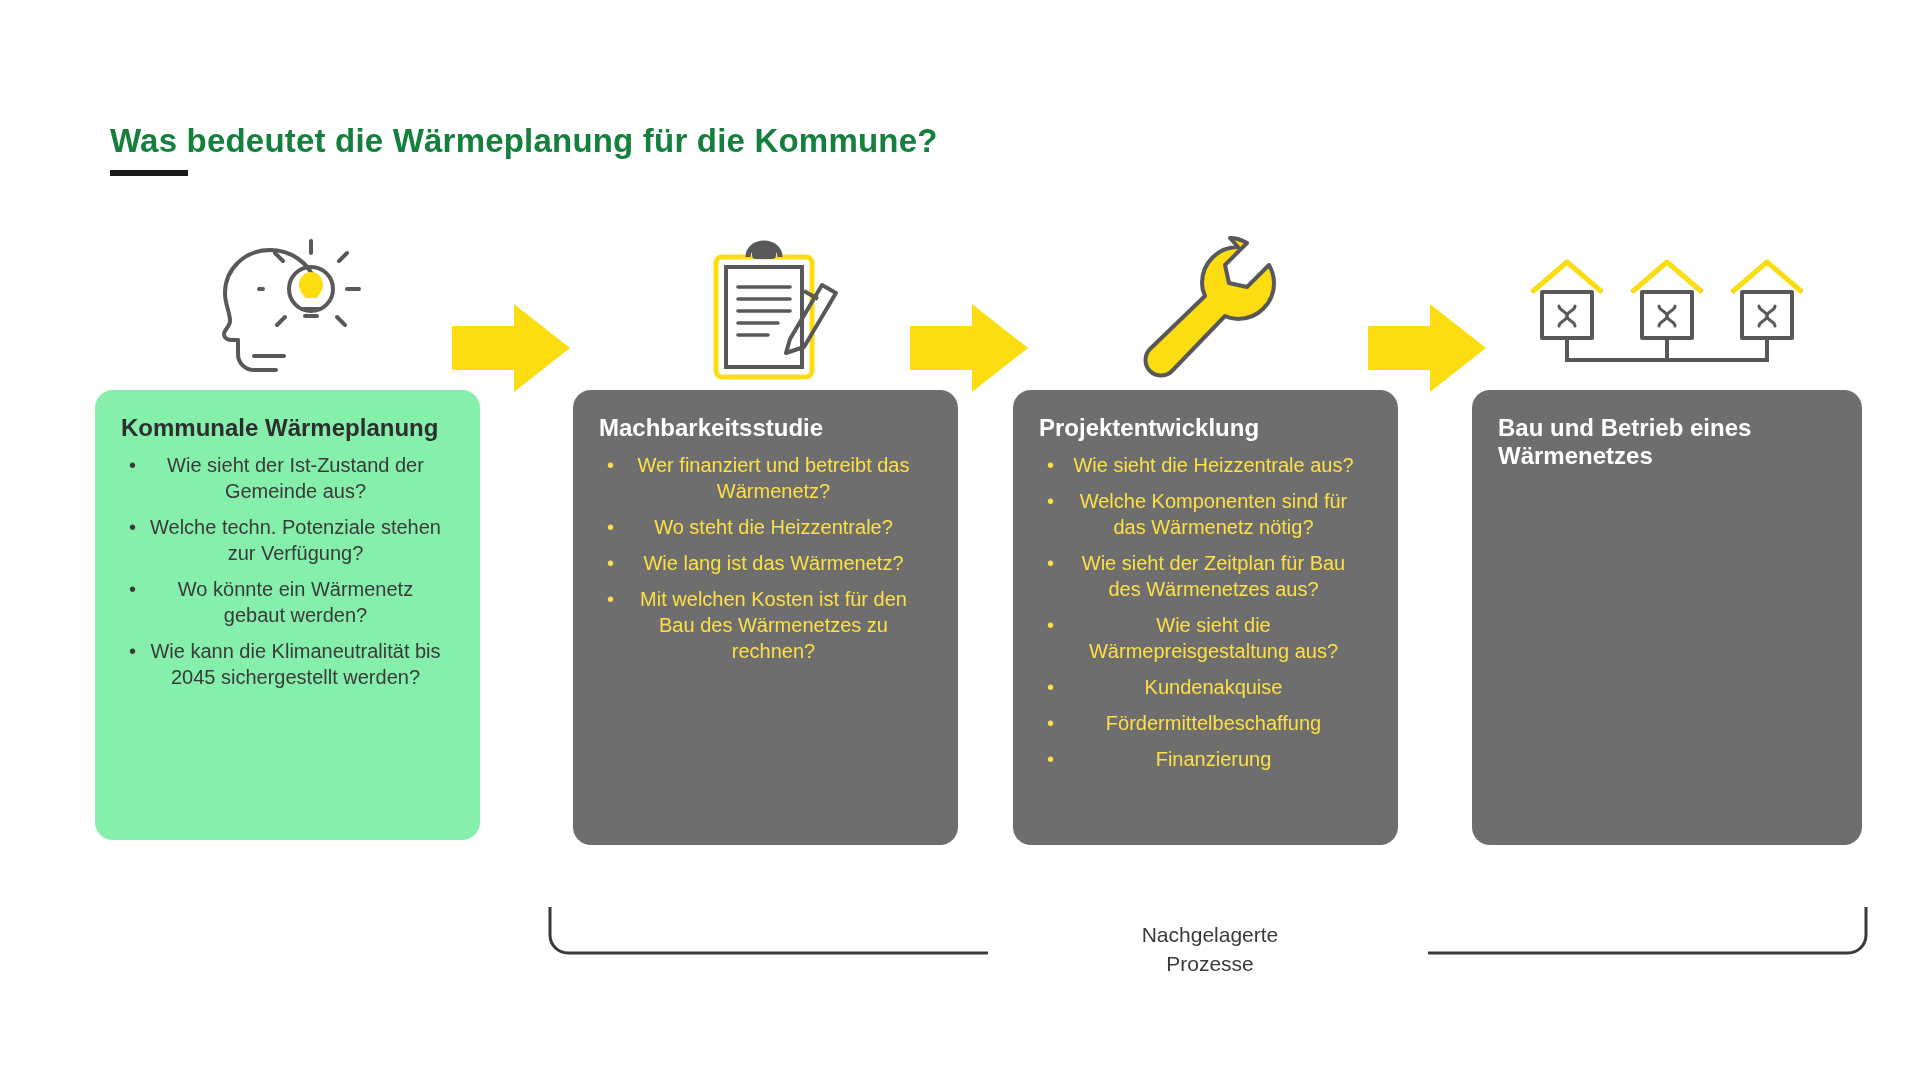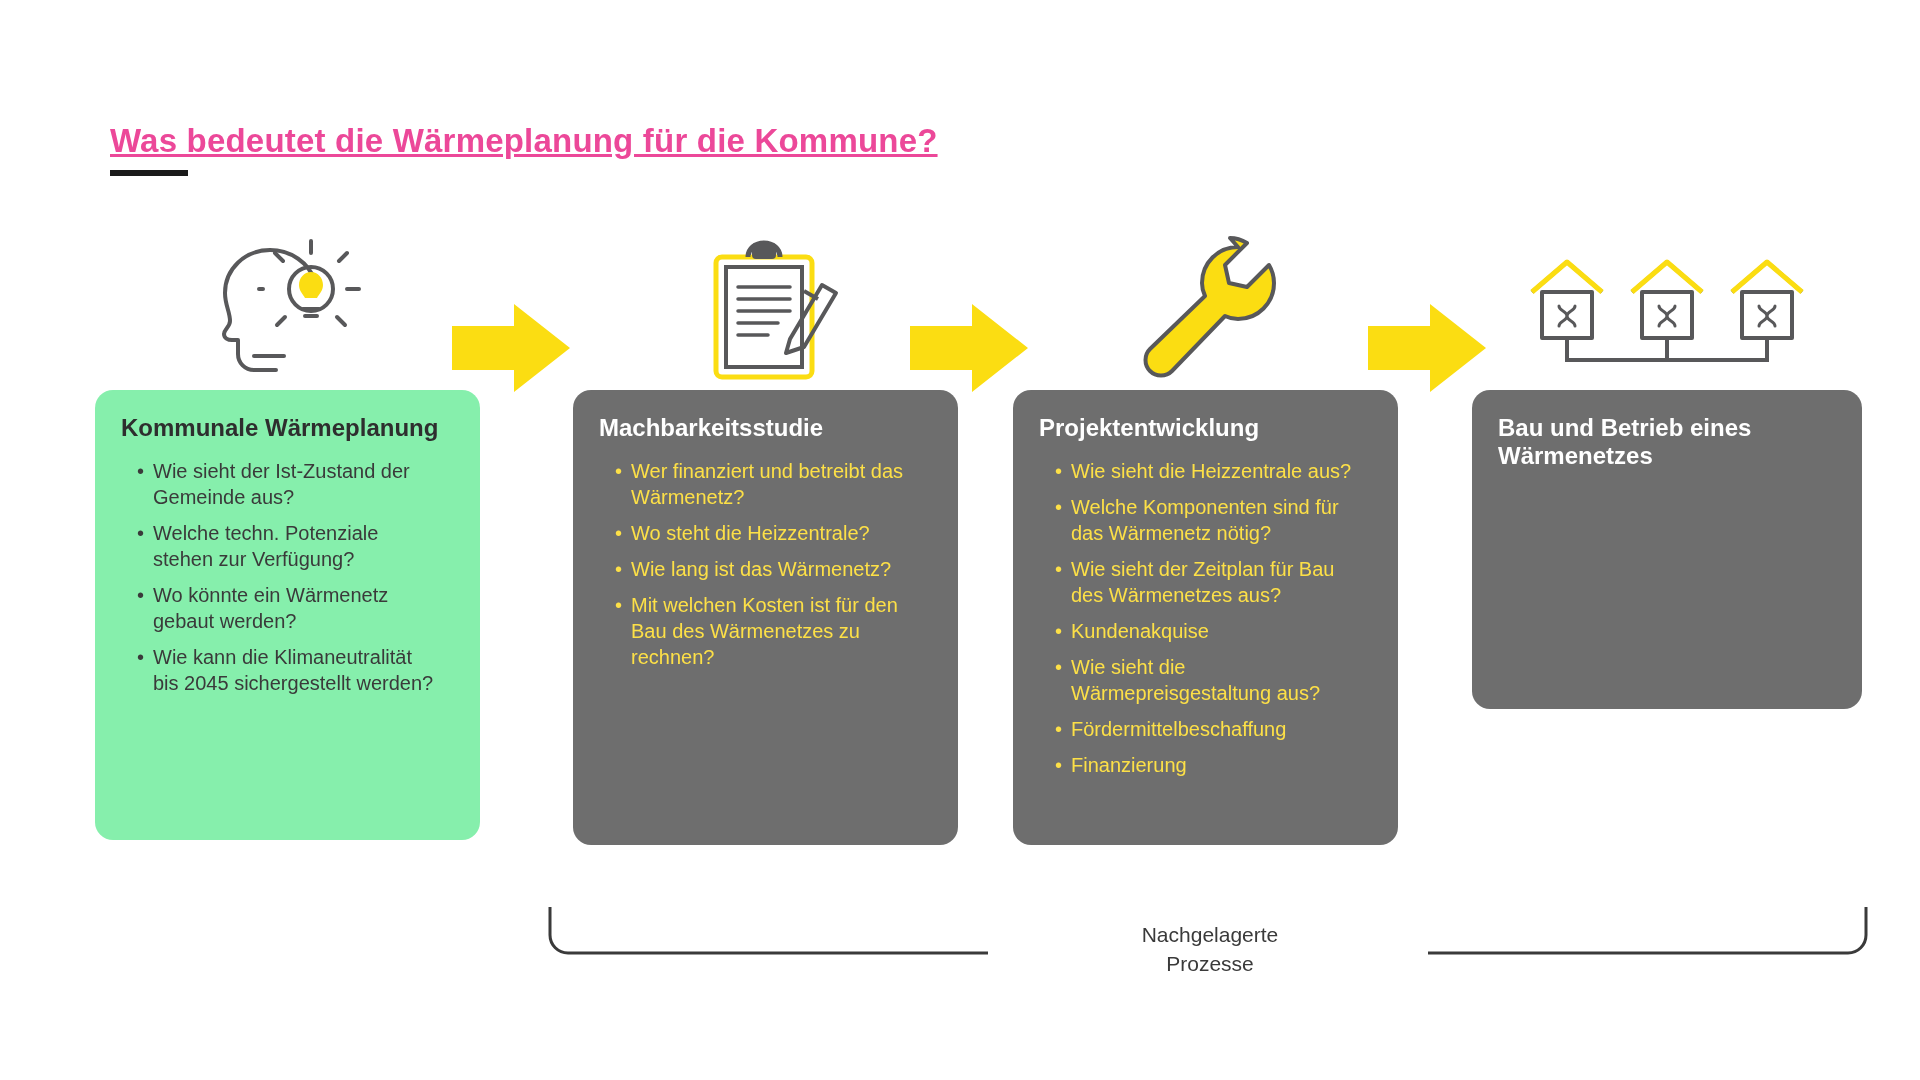--- a/index.html
+++ b/index.html
@@ -17,24 +17,23 @@
 
   
   #title-block {
     position: absolute;
     left: 110px;
     top: 122px;
   }
   #page-title {
     font-size: 33px;
     font-weight: bold;
-    color: #ec4899;
+    color: #15803d;
     letter-spacing: 0.2px;
     white-space: nowrap;
-    text-decoration: underline;
   }
   #title-underline {
     position: absolute;
     left: 0px;
     top: 48px;
     width: 78px;
     height: 6px;
     background: #1a1a1a;
   }
 
@@ -74,22 +73,23 @@
     font-size: 24px;
     font-weight: bold;
     line-height: 1.15;
     margin-bottom: 10px;
   }
   .card.yellow .card-title { color: #2e2e2e; }
   .card.grey .card-title { color: #ffffff; }
 
   ul.bullets {
     list-style: none;
-    margin: 16px;
+    margin: 8px;
     padding: 0;
+    text-align: center;
   }
   ul.bullets li {
     position: relative;
     padding-left: 16px;
     font-size: 20px;
     line-height: 1.3;
     margin-bottom: 10px;
   }
   ul.bullets li:before {
     content: "\2022";
@@ -102,21 +102,21 @@
 
   
   #stage-1 { left: 95px;  width: 385px; }
   #stage-2 { left: 573px; width: 385px; }
   #stage-3 { left: 1013px; width: 385px; }
   #stage-4 { left: 1472px; width: 390px; }
 
   #card-1 { height: 450px; }
   #card-2 { height: 455px; }
   #card-3 { height: 455px; }
-  #card-4 { height: 319px; }
+  #card-4 { height: 455px; }
 
   
   .arrow {
     position: absolute;
     top: 300px;
     width: 120px;
     height: 96px;
   }
   #arrow-1 { left: 452px; }
   #arrow-2 { left: 910px; }
@@ -220,22 +220,22 @@
       <svg width="160" height="150" viewBox="0 0 160 150" aria-hidden="true">
         <path d="M112 12c-20 0-36 16-36 36 0 5 1 9 3 13L24 114c-6 6-6 16 0 22 6 6 16 6 22 0l53-55c4 2 9 3 13 3 20 0 36-16 36-36 0-7-2-13-5-18l-22 22-18-4-4-18 22-22c-5-3-11-5-17-5z" fill="#fbdd12" stroke="#58585a" stroke-width="4" stroke-linejoin="round"></path>
       </svg>
     </div>
     <div class="card grey" id="card-3">
       <div class="card-title">Projektentwicklung</div>
       <ul class="bullets">
         <li>Wie sieht die Heizzentrale aus?</li>
         <li>Welche Komponenten sind für das Wärmenetz nötig?</li>
         <li>Wie sieht der Zeitplan für Bau des Wärmenetzes aus?</li>
+        <li>Wie sieht die Wärmepreisgestaltung aus?</li>
         <li>Kundenakquise</li>
-        <li>Wie sieht die Wärmepreisgestaltung aus?</li>
         <li>Fördermittelbeschaffung</li>
         <li>Finanzierung</li>
       </ul>
     </div>
   </div>
 
   <div class="arrow" id="arrow-3">
     <svg width="120" height="96" viewBox="0 0 120 96" aria-hidden="true">
       <polygon points="0,26 62,26 62,4 118,48 62,92 62,70 0,70" fill="#fbdd12"></polygon>
     </svg>

